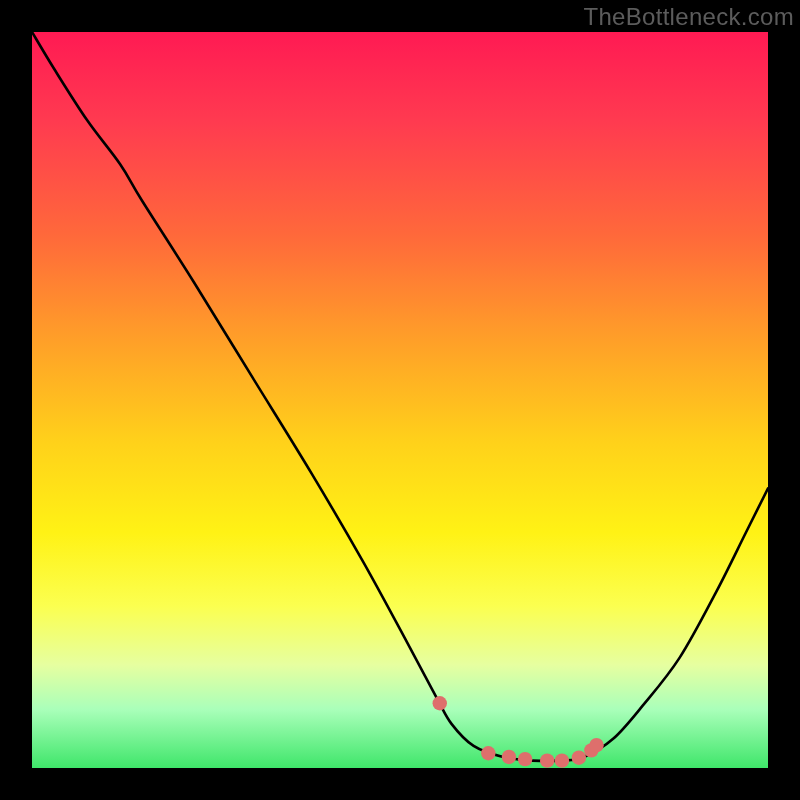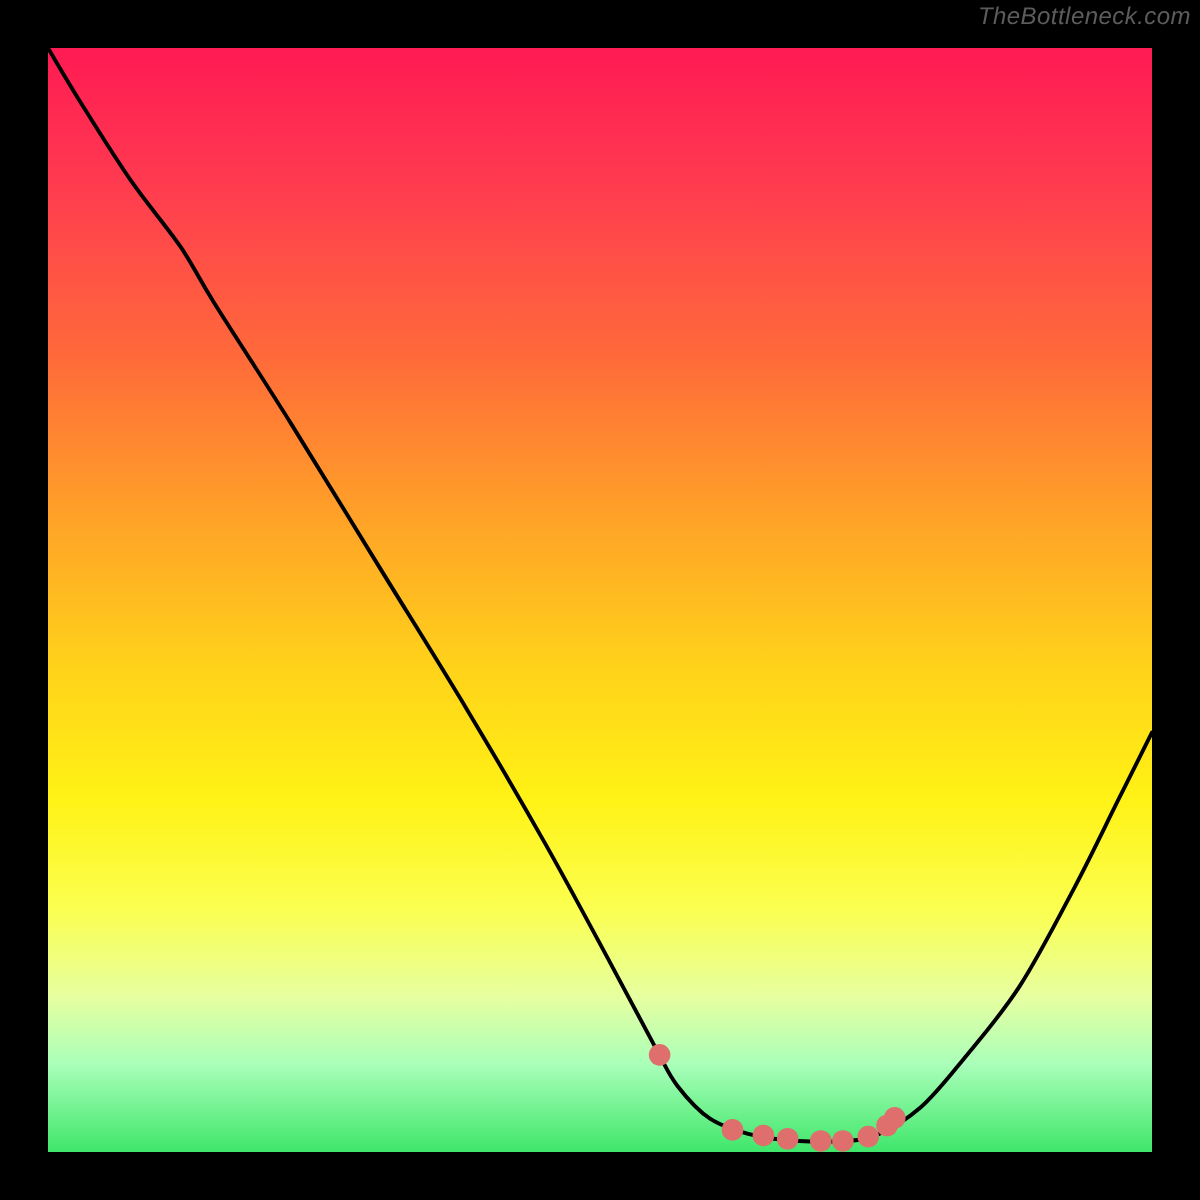--- a/index.html
+++ b/index.html
@@ -39,26 +39,25 @@
   .curve-layer {
     position: absolute;
     left: 32px;
     top: 32px;
     width: 736px;
     height: 736px;
   }
   .watermark {
     position: absolute;
     color: #5c5c5c;
-    font-size: 16px;
+    font-size: 24px;
     font-weight: 500;
     letter-spacing: 0.3px;
     user-select: none;
     pointer-events: none;
-    font-style: italic;
   }
 </style>
 </head>
 <body>
 
 <div class="stage">
 
   <div class="plot-bg"></div>
 
   <svg class="curve-layer" viewBox="0 0 736 736" preserveAspectRatio="none">

